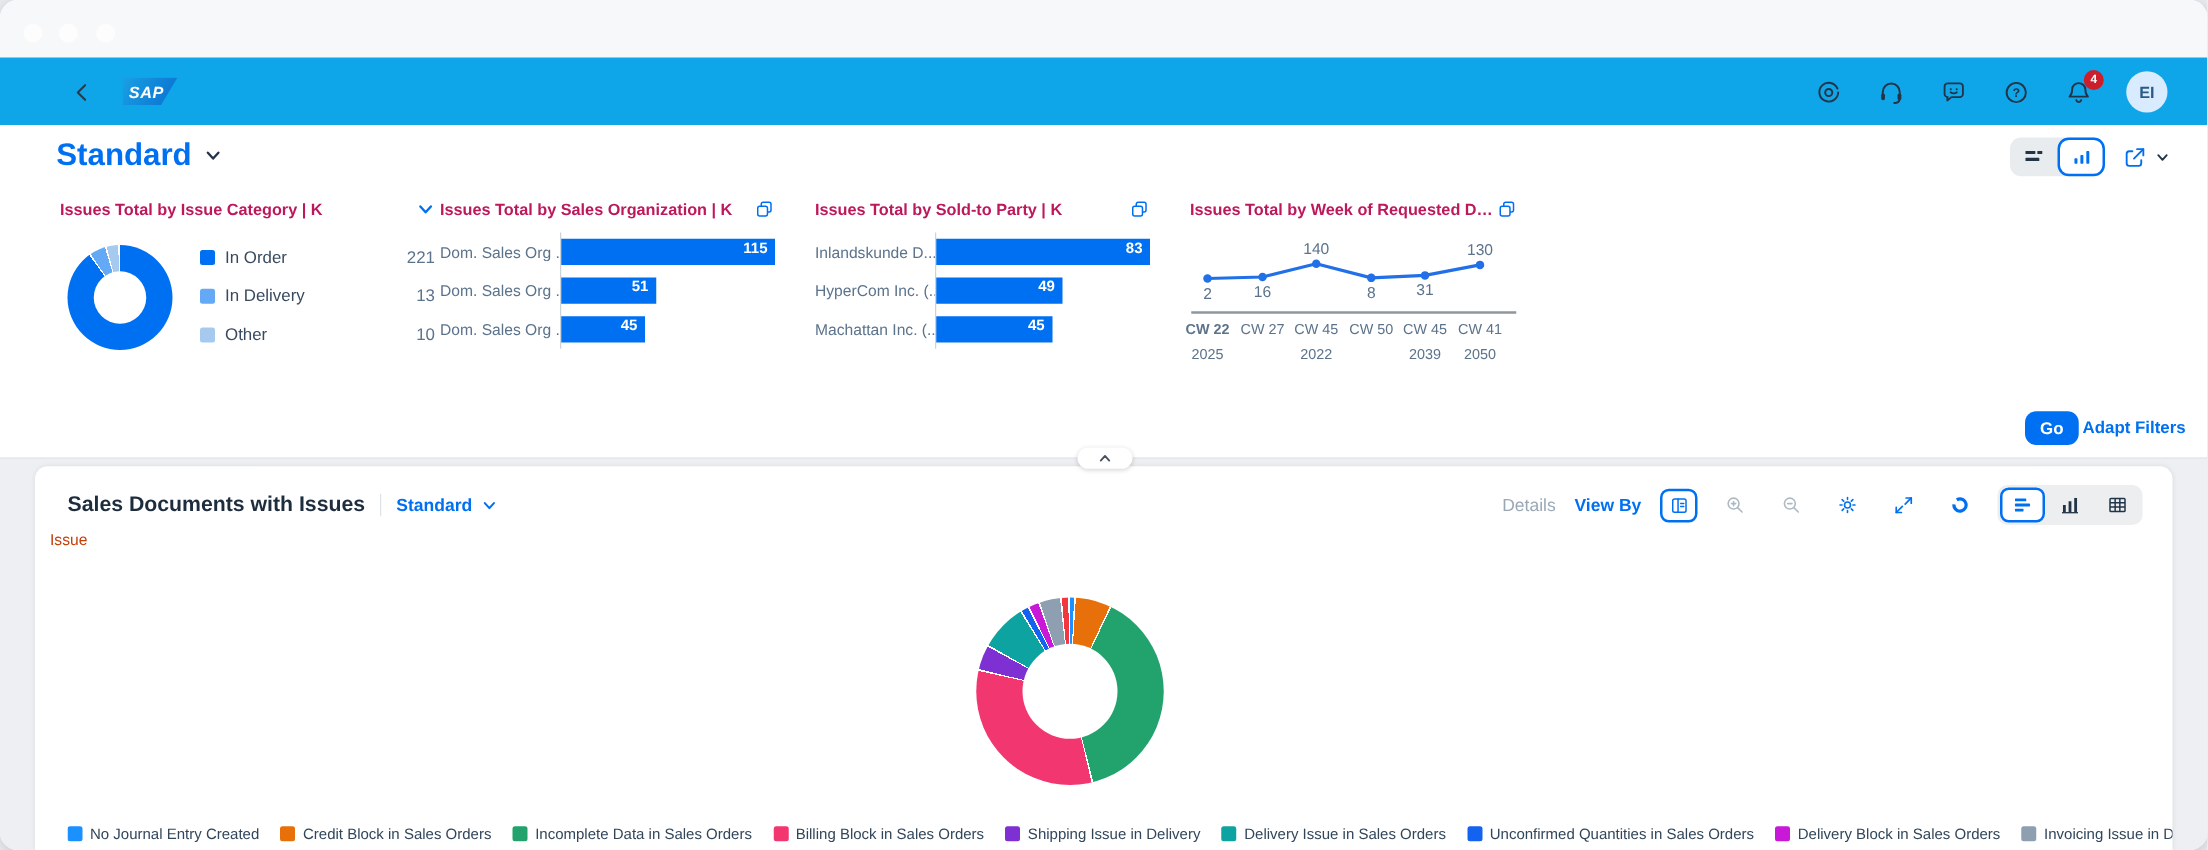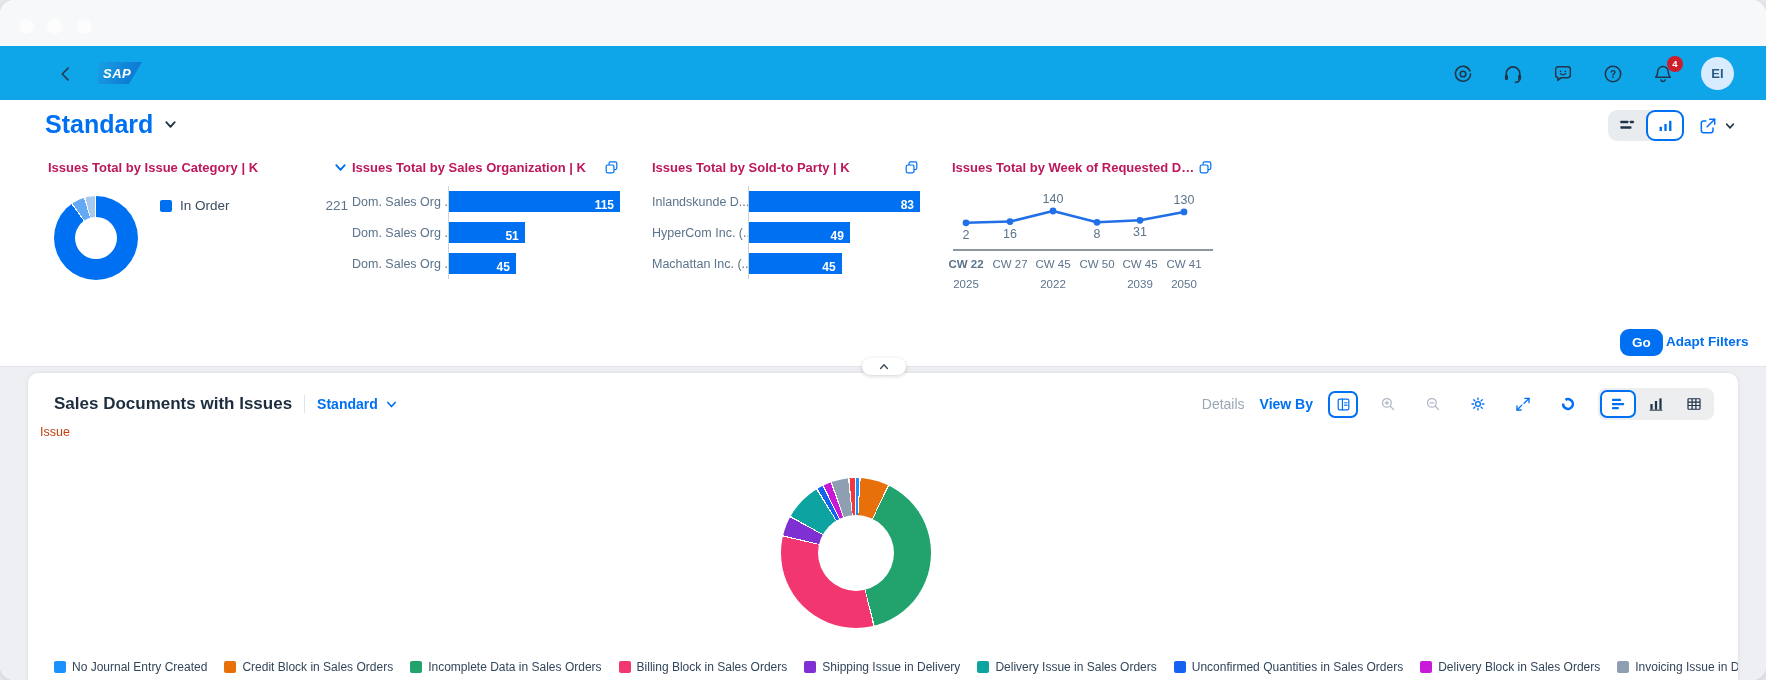--- a/index.html
+++ b/index.html
@@ -50,21 +50,21 @@
   .cat-row{display:flex;align-items:center;height:31px;cursor:pointer;}
   .sq{width:12px;height:12px;border-radius:2px;flex:none;margin-right:8px;}
   .cat-label{flex:1;font-size:13.5px;color:#394a5f;}
   .cat-value{font-size:13.5px;color:#5b738b;}
   .card-org{left:352px;width:268px;}
   .card-stp{left:652px;width:268px;}
   .bars{position:absolute;left:0;right:0;top:30px;}
   .bar-row{display:flex;align-items:center;height:31px;cursor:pointer;}
   .bar-label{width:96px;flex:none;font-size:12.5px;color:#5b738b;white-space:nowrap;overflow:hidden;padding-right:6px;}
   .bar-track{flex:1;height:100%;border-left:1px solid #ccd3d9;position:relative;}
-  .bar{position:absolute;left:0;top:5px;height:21px;background:#0070f2;display:flex;align-items:flex-end;justify-content:flex-end;}
+  .bar{position:absolute;left:0;top:5px;height:21px;background:#0070f2;display:flex;align-items:flex-start;justify-content:flex-end;}
   .bar-value{color:#fff;font-size:12px;font-weight:700;padding-right:6px;}
   .card-week{left:952px;width:262px;}
   .week-chart{position:absolute;left:0;top:30px;}
   .week-ticks{position:absolute;left:0;right:0;top:102px;height:44px;}
   .wtick{position:absolute;width:44px;text-align:center;font-size:11.5px;color:#5b738b;white-space:nowrap;}
   .go-btn{position:absolute;left:1620px;top:173px;height:27px;padding:0 12px;background:#0070f2;border:none;border-radius:9px;color:#fff;font-size:13.5px;font-weight:700;cursor:pointer;font-family:"Liberation Sans",sans-serif;}
   .adapt-link{position:absolute;left:1666px;top:178px;background:none;border:none;padding:0;color:#0070f2;font-size:13.5px;font-weight:700;cursor:pointer;font-family:"Liberation Sans",sans-serif;}
 
   
   .content-bg{position:absolute;top:366px;left:0;right:0;bottom:0;background:#edeff2;border-top:1px solid #e2e5e9;}
@@ -212,20 +212,30 @@
             </svg>
         </button>
       </div>
       <div class="donut1" id="donutCat" style="background: conic-gradient(rgb(0, 112, 242) 0deg, rgb(0, 112, 242) 324.07deg, rgb(255, 255, 255) 324.07deg, rgb(255, 255, 255) 326.07deg, rgb(100, 169, 246) 326.07deg, rgb(100, 169, 246) 343.25deg, rgb(255, 255, 255) 343.25deg, rgb(255, 255, 255) 345.25deg, rgb(166, 201, 240) 345.25deg, rgb(166, 201, 240) 358deg, rgb(255, 255, 255) 358deg, rgb(255, 255, 255) 360deg);"></div>
       <div class="cat-legend" id="catLegend">
           <div class="cat-row">
             <span class="sq" style="background: rgb(0, 112, 242);"></span>
             <span class="cat-label">In Order</span>
             <span class="cat-value">221</span>
           </div>
+          <div class="cat-row">
+            <span class="sq" style="background: rgb(100, 169, 246);"></span>
+            <span class="cat-label">In Delivery</span>
+            <span class="cat-value">13</span>
+          </div>
+          <div class="cat-row">
+            <span class="sq" style="background: rgb(166, 201, 240);"></span>
+            <span class="cat-label">Other</span>
+            <span class="cat-value">10</span>
+          </div>
         </div>
     </div>
 
     <div class="kcard card-org" style="height:150px">
       <div class="title-row">
         <span class="ktitle">Issues Total by Sales Organization  | K</span>
         <button class="icon-btn">
           <svg width="17" height="17" viewBox="0 0 24 24" fill="none" stroke="#0070f2" stroke-width="1.7" stroke-linejoin="round">
               <rect x="8.5" y="4" width="11" height="11" rx="2.2"></rect>
               <rect x="4.5" y="8.5" width="11" height="11" rx="2.2" fill="#fff"></rect>

